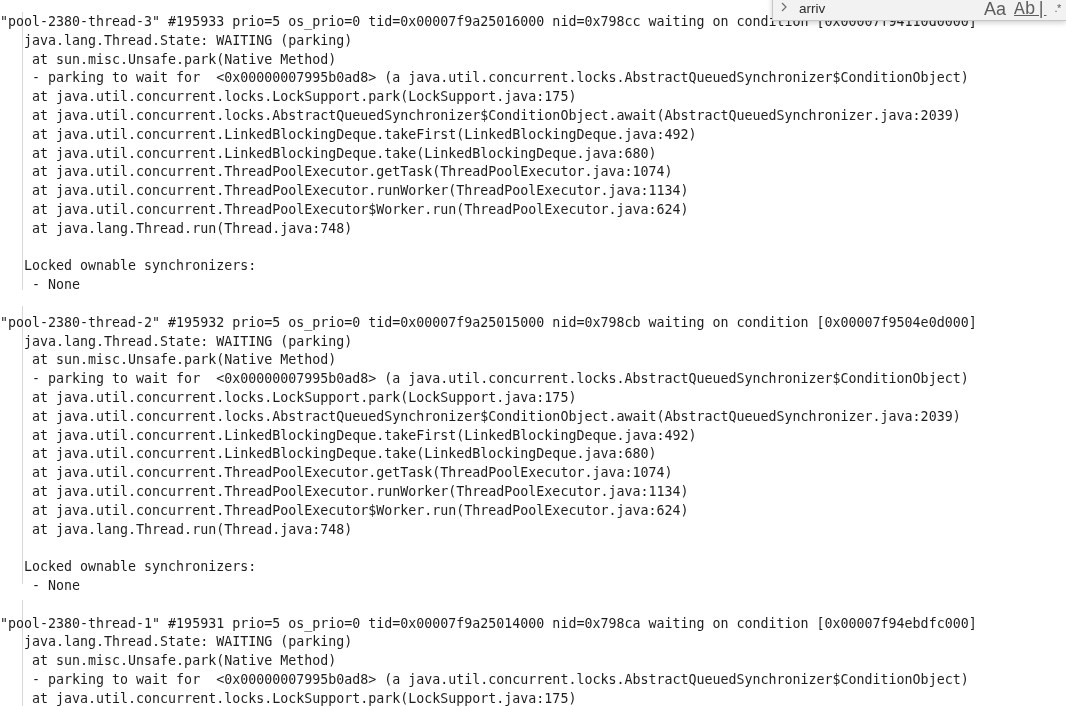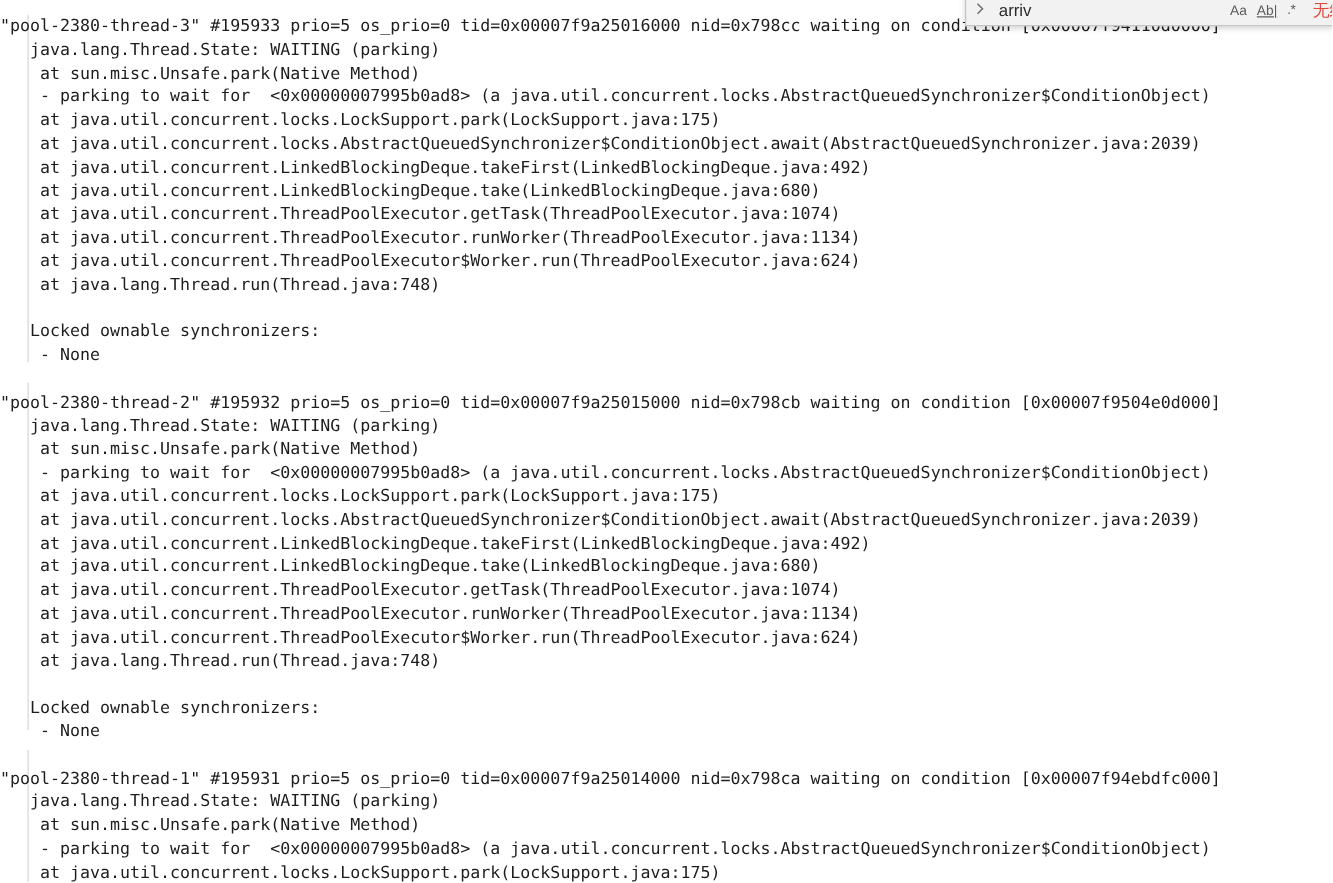--- a/index.html
+++ b/index.html
@@ -90,29 +90,29 @@
     font-family: "Liberation Sans", sans-serif;
     font-size: 13.5px;
     color: #2b2b2b;
     padding: 0 4px 0 8px;
     margin-top: 3px;
   }
 
   #find-popup .opt {
     flex: 0 0 auto;
     font-family: "Liberation Sans", sans-serif;
-    font-size: 11px;
+    font-size: 18px;
     color: #5d5d5d;
     padding: 0 4px;
     margin-top: 4px;
     cursor: pointer;
     user-select: none;
     line-height: 16px;
   }
-  #find-popup .opt.underline { text-decoration: underline; }
+  #find-popup .opt.underline { text-decoration: underline; font-family: Liberation Mono, monospace; }
   #find-popup .opt.regex {
     font-size: 11px;
     letter-spacing: -0.5px;
     position: relative;
     top: -1px;
   }
 
   #find-popup .status {
     flex: 0 0 auto;
     font-family: "Liberation Sans", sans-serif;

